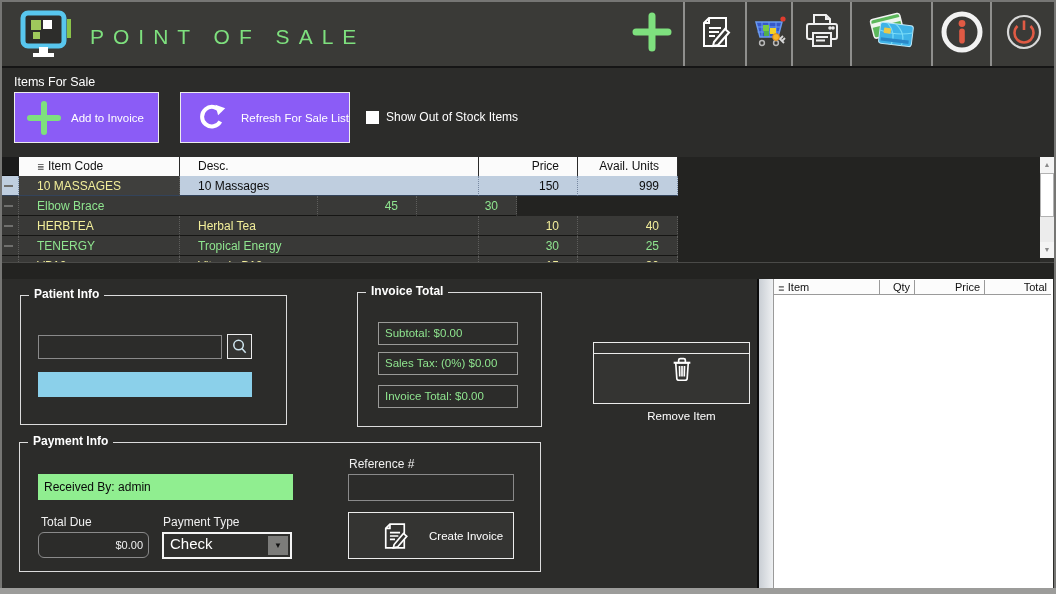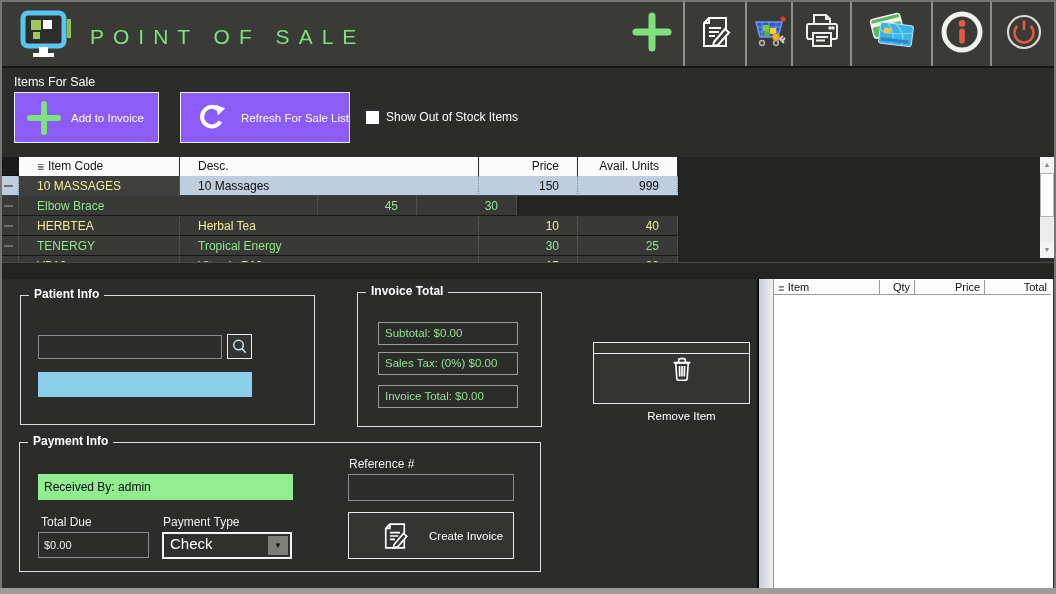--- a/index.html
+++ b/index.html
@@ -259,21 +259,21 @@
   </div>
 
   <div class="abs vscroll">
     <div class="sb-btn" style="top:0;">▲</div>
     <div class="sb-thumb"></div>
     <div class="sb-btn" style="bottom:0;">▼</div>
   </div>
 
   <div class="abs divider"></div>
 
-  <div class="gbox" style="left:20px;top:295px;width:295px;height:130px;padding-left:40px;">
+  <div class="gbox" style="left:20px;top:295px;width:267px;height:130px;padding-left:40px;">
     <div class="legend">Patient Info</div>
     <input class="dk-input" style="left: 17px; top: 39px; width: 184px; height: 24px;" value="">
     <div class="abs" style="left:206px;top:38px;width:25px;height:25px;border:1px solid #ececec;background:#343432;display:flex;align-items:center;justify-content:center;cursor:pointer;">
       <span style="display:flex;">
         <svg width="19" height="19" viewBox="0 0 20 20">
           <circle cx="9" cy="8.5" r="5" fill="none" stroke="#cfe6f0" stroke-width="1.6"></circle>
           <line x1="12.6" y1="12.2" x2="16.5" y2="16.5" stroke="#cfe6f0" stroke-width="1.6"></line>
         </svg>
       </span>
     </div>
@@ -323,21 +323,21 @@
 
   <div class="gbox" style="left:19px;top:442px;width:522px;height:130px;">
     <div class="legend">Payment Info</div>
 
     <div class="green-bar" style="left:18px;top:31px;width:255px;height:26px;">Received By: admin</div>
 
     <div class="flabel" style="left:329px;top:14px;">Reference #</div>
     <input class="dk-input" style="left: 328px; top: 31px; width: 166px; height: 27px;" value="">
 
     <div class="flabel" style="left:21px;top:72px;">Total Due</div>
-    <div class="dk-input" style="left:18px;top:89px;width:111px;height:26px;font-size:11px;line-height:24px;">$0.00</div>
+    <div class="dk-input" style="left:18px;top:89px;width:111px;height:26px;text-align:right;font-size:11px;line-height:24px;border-radius:6px;">$0.00</div>
 
     <div class="flabel" style="left:143px;top:72px;">Payment Type</div>
     <div class="combo" style="left:142px;top:89px;width:130px;height:27px;">
       <span class="val">Check</span>
       <span class="dd">▼</span>
     </div>
 
     <div class="big-btn" style="left:328px;top:69px;width:166px;height:47px;padding-left:30px;gap:18px;">
       <span style="display:flex;">
         <svg width="32" height="32" viewBox="0 0 38 38" fill="none" stroke="#fff" stroke-width="2">

